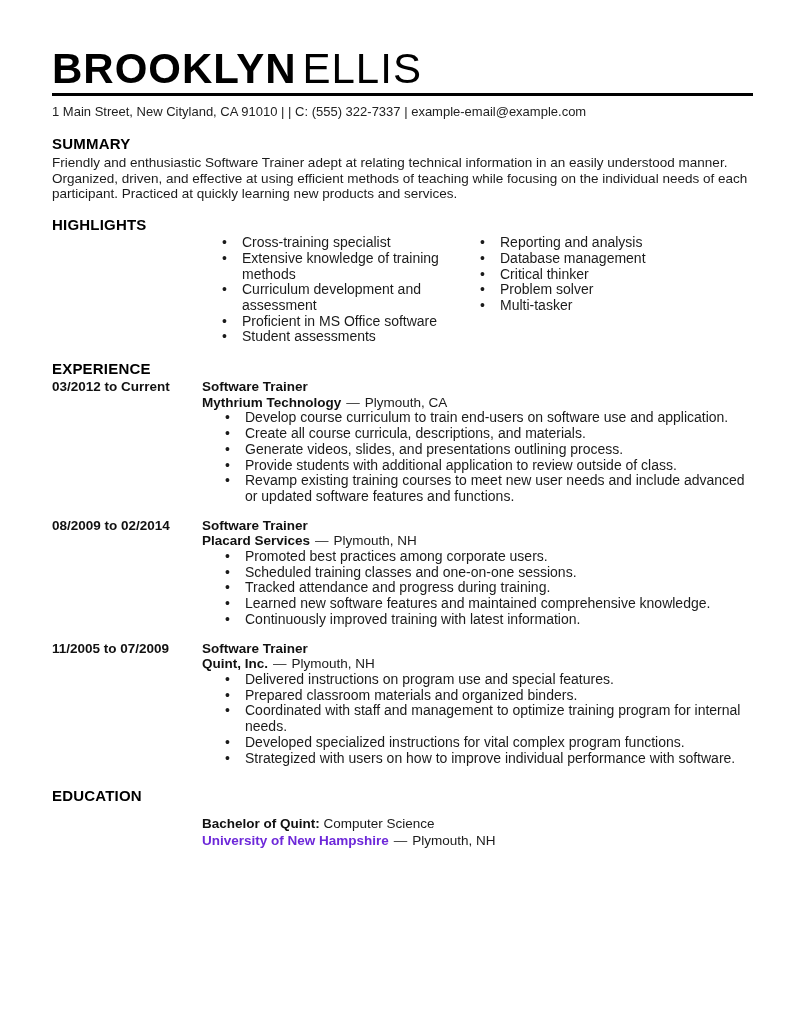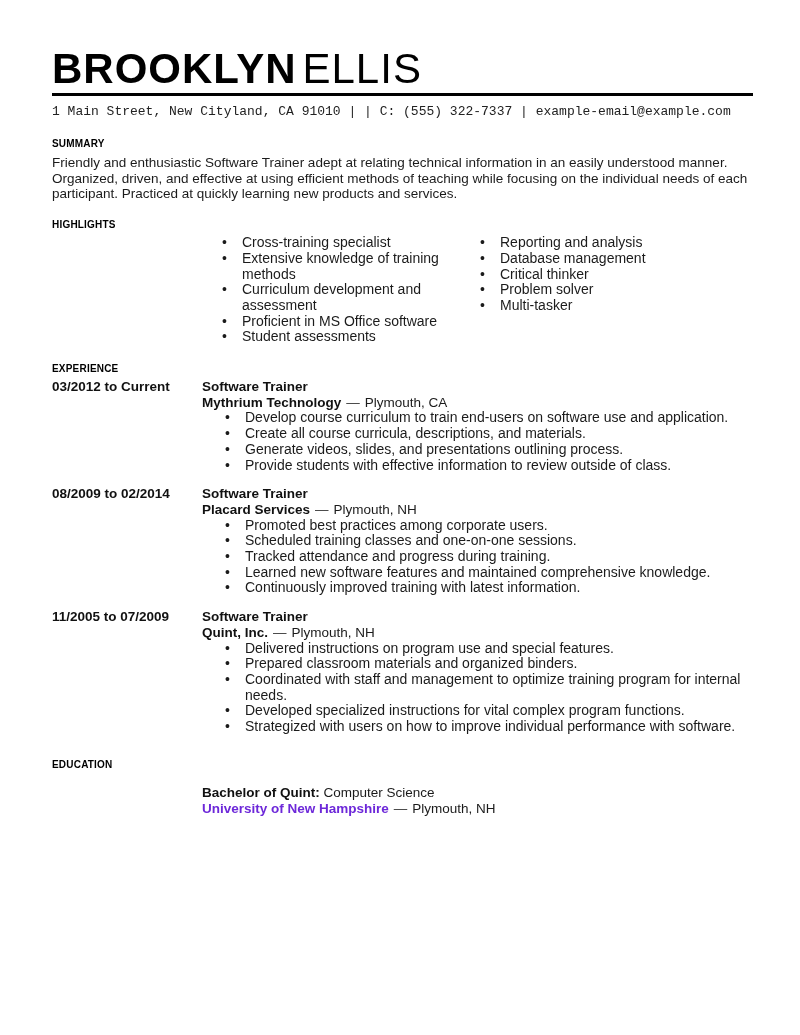--- a/index.html
+++ b/index.html
@@ -28,25 +28,24 @@
     margin-top: 3px;
     border: none;
     border-top: 3px solid #000;
     width: 100%;
   }
   .contact {
     margin-top: 4px;
     font-size: 13px;
     line-height: 15px;
     color: #222;
-    font-family: Liberation Mono, monospace;
   }
   
   .section-heading {
-    font-size: 10px;
+    font-size: 15px;
     line-height: 16px;
     font-weight: bold;
     color: #000;
     letter-spacing: 0.2px;
   }
   .summary-heading { margin-top: 17px; }
   .summary-text {
     margin: 3px 0 0 0;
     font-size: 13.5px;
     line-height: 15.7px;
@@ -144,21 +143,22 @@
       <div class="job-dates">03/2012 to Current</div>
       <div class="job-body">
         <div class="job-title">Software Trainer</div>
         <div class="company-line">
           <span class="company">Mythrium Technology</span><span class="dash">—</span><span class="location">Plymouth, CA</span>
         </div>
         <ul class="blist">
           <li>Develop course curriculum to train end-users on software use and application.</li>
           <li>Create all course curricula, descriptions, and materials.</li>
           <li>Generate videos, slides, and presentations outlining process.</li>
-          <li>Provide students with effective information to review outside of class.</li>
+          <li>Provide students with additional application to review outside of class.</li>
+          <li>Revamp existing training courses to meet new user needs and include advanced or updated software features and functions.</li>
         </ul>
       </div>
     </div>
 
     <div class="job">
       <div class="job-dates">08/2009 to 02/2014</div>
       <div class="job-body">
         <div class="job-title">Software Trainer</div>
         <div class="company-line">
           <span class="company">Placard Services</span><span class="dash">—</span><span class="location">Plymouth, NH</span>

